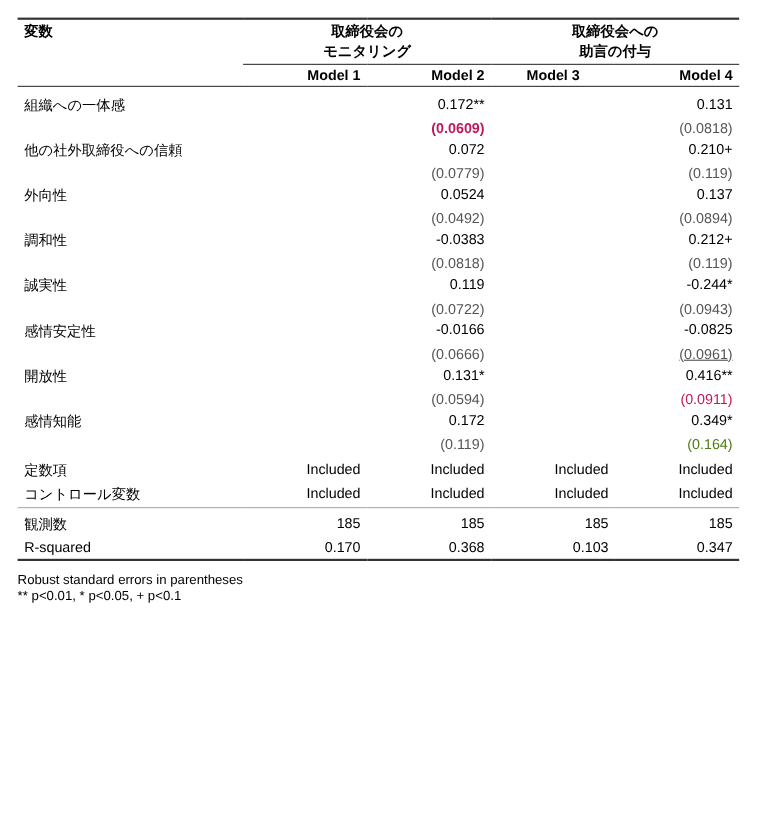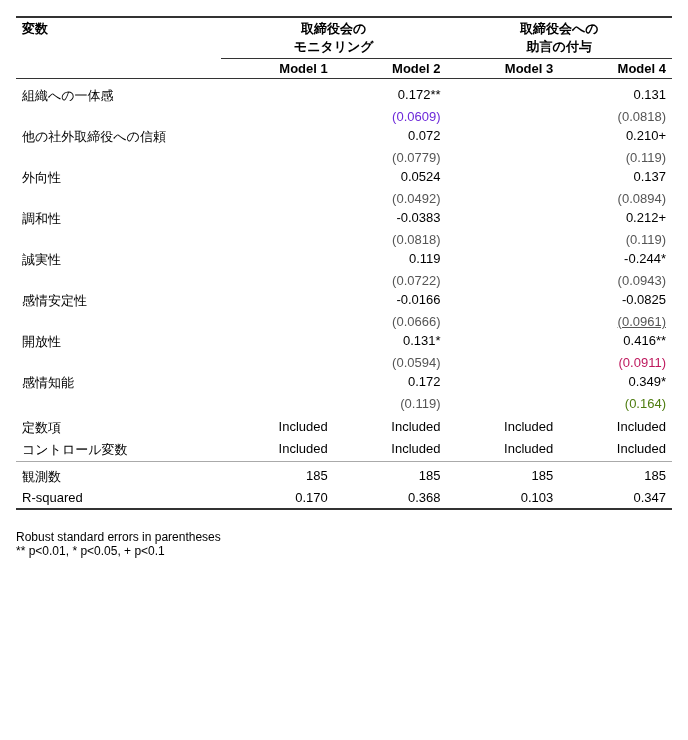--- a/index.html
+++ b/index.html
@@ -32,60 +32,60 @@
     .top-border td, .top-border th {
       border-top: 2px solid #333;
     }
     .bottom-double td {
       border-bottom: 2px solid #333;
     }
     .se-row td {
       color: #333;
     }
     .footnote {
-      margin-top: 20px;
+      margin-top: 10px;
       font-size: 12px;
     }
   </style>
 </head>
 <body>
 
 <div class="table-container">
   <table>
     <thead>
       <tr class="top-border">
         <th style="text-align:left; border-top:2px solid #333;">変数</th>
         <th colspan="2" style="text-align:center; border-top:2px solid #333; border-bottom:1px solid #333;">取締役会の<br>モニタリング</th>
         <th colspan="2" style="text-align:center; border-top:2px solid #333; border-bottom:1px solid #333;">取締役会への<br>助言の付与</th>
       </tr>
       <tr>
         <th style="border-bottom:1px solid #333;"></th>
         <th style="text-align:right; border-bottom:1px solid #333; width:110px;">Model 1</th>
         <th style="text-align:right; border-bottom:1px solid #333; width:110px;">Model 2</th>
-        <th style="text-align:right; border-bottom:1px solid #333; width:110px;">Model 3</th>
+        <th style="border-bottom:1px solid #333; width:110px;">Model 3</th>
         <th style="text-align:right; border-bottom:1px solid #333; width:110px;">Model 4</th>
       </tr>
     </thead>
     <tbody>
 
       <tr>
           <td colspan="5" style="height:6px;"></td>
         </tr>
 
       <tr>
         <td class="label-col">組織への一体感</td>
         <td class="val-col"></td>
         <td class="val-col">0.172**</td>
         <td class="val-col"></td>
         <td class="val-col">0.131</td>
       </tr>
       <tr class="se-row">
         <td class="label-col"></td>
         <td class="val-col" style="color:#555;"></td>
-        <td class="val-col" style="color:#6d28d9;">(0.0609)</td>
+        <td class="val-col" style="color:#be185d;font-weight:bold;">(0.0609)</td>
         <td class="val-col" style="color:#555;"></td>
         <td class="val-col" style="color:#555;">(0.0818)</td>
       </tr>
 
       <tr>
         <td class="label-col">他の社外取締役への信頼</td>
         <td class="val-col"></td>
         <td class="val-col">0.072</td>
         <td class="val-col"></td>
         <td class="val-col">0.210+</td>

